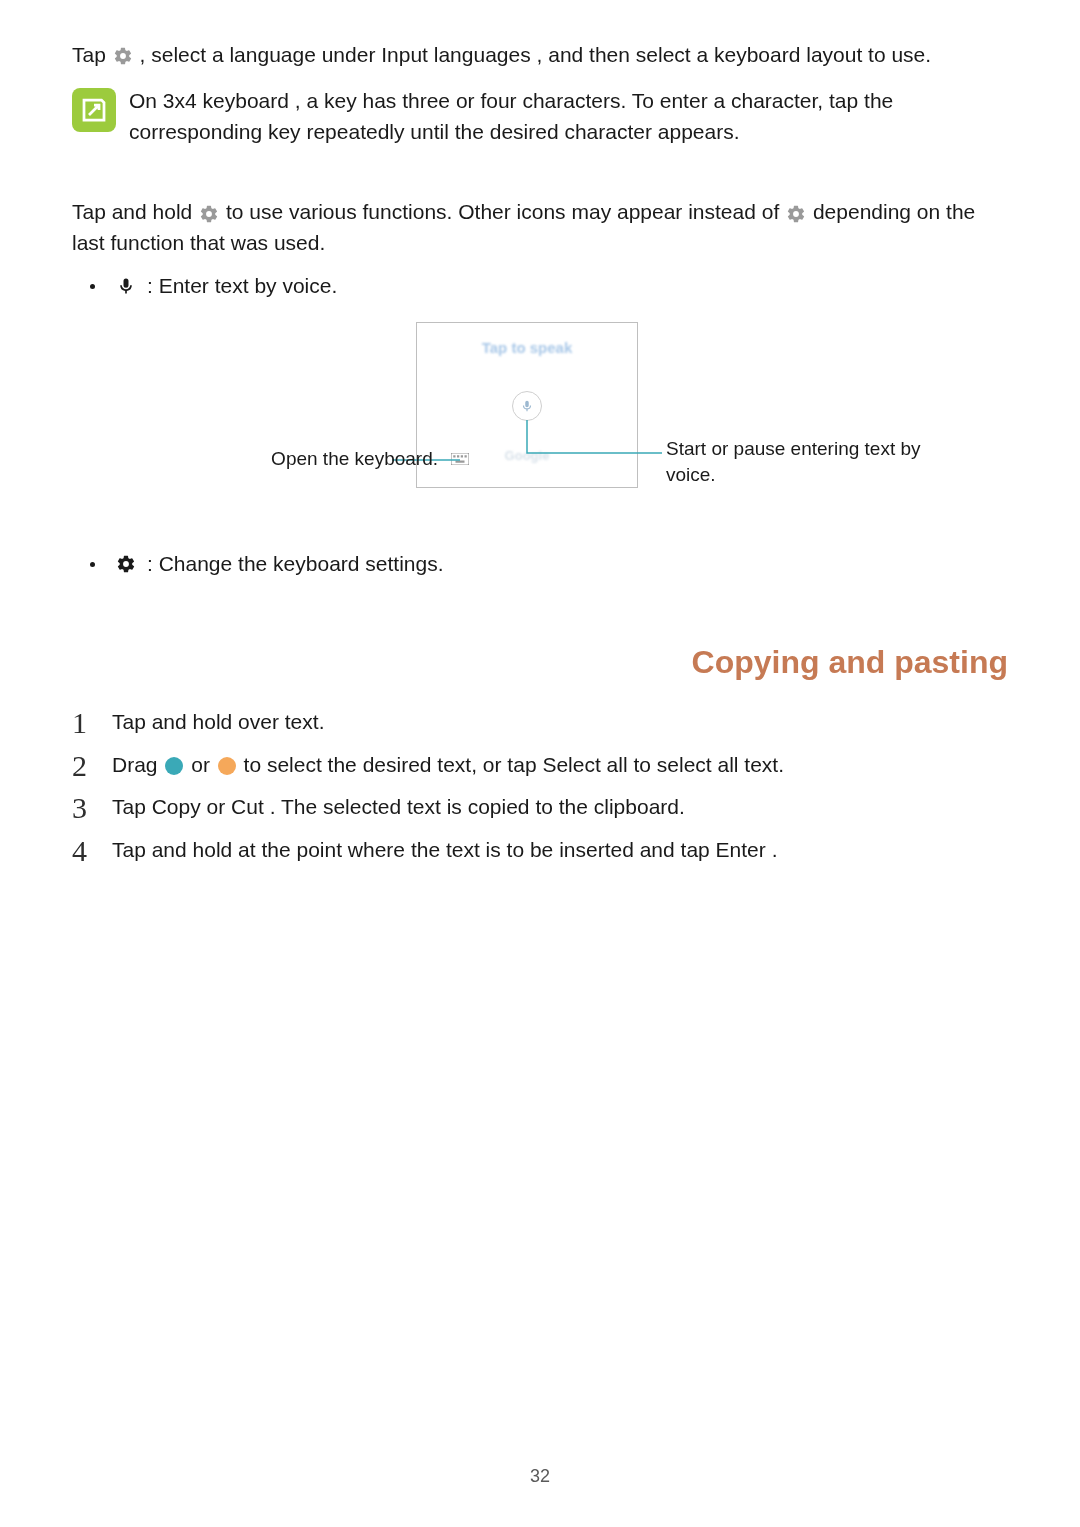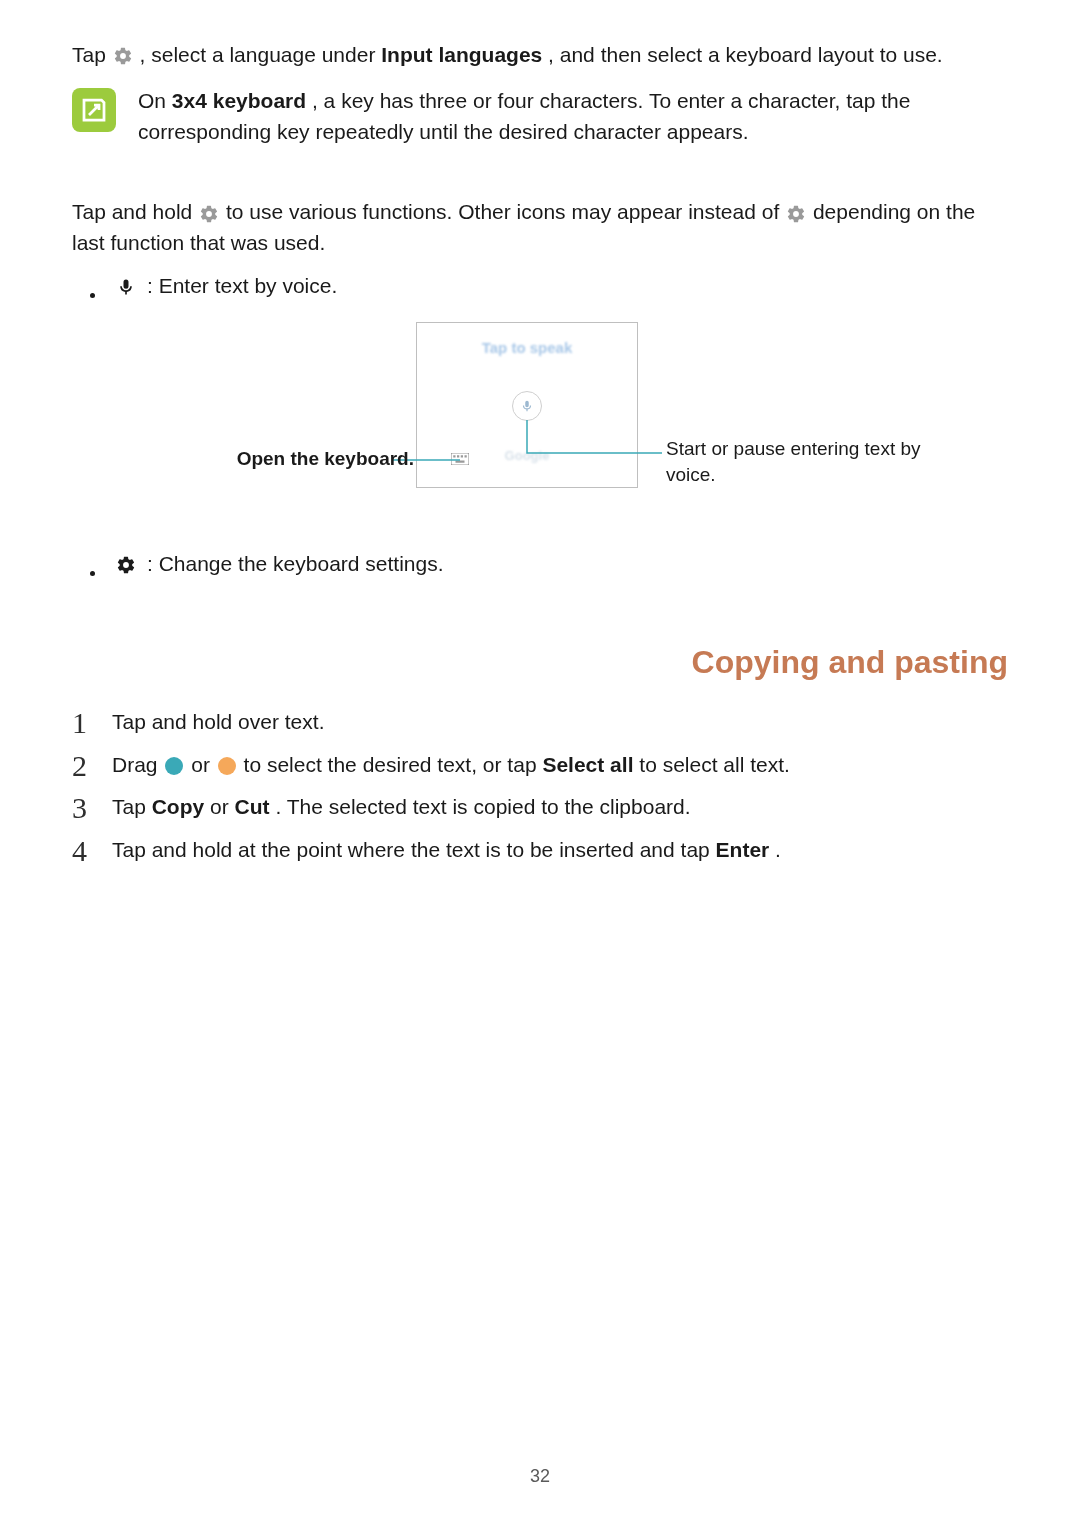--- a/index.html
+++ b/index.html
@@ -30,25 +30,25 @@
       font-weight: bold;
       margin-bottom: 22px;
       color: #111;
     }
     .para {
       font-size: 21px;
       line-height: 1.45;
       color: #1a1a1a;
       margin-bottom: 16px;
     }
-    .bold { font-weight: bold; }
+    .bold { font-weight: normal; }
     .note-row {
       display: flex;
       align-items: flex-start;
-      gap: 22px;
+      gap: 13px;
       margin-bottom: 50px;
     }
     .note-text {
       font-size: 21px;
       line-height: 1.45;
       flex: 1;
     }
     .note-icon-box {
       width: 44px;
       height: 44px;
@@ -61,21 +61,21 @@
       margin-top: 2px;
     }
     .h2-orange {
       font-size: 32px;
       font-weight: bold;
       color: #c67a54;
       margin-bottom: 26px;
     }
     .icon-bullet-row {
       display: flex;
-      align-items: flex-end;
+      align-items: center;
       gap: 10px;
       font-size: 21px;
       margin: 8px 0 8px 18px;
     }
     .dot {
       width: 5px; height: 5px; border-radius: 50%; background: #1a1a1a;
       margin-right: 10px;
       flex-shrink: 0;
     }
     .inline-icon {
@@ -122,25 +122,24 @@
       font-size: 13px; color: #d9e2ea; filter: blur(1px);
       font-weight: 600;
     }
     .kb-icon {
       position: absolute;
       bottom: 24px; left: 34px;
       width: 18px; height: 12px;
     }
     .callout-left {
       position: absolute;
-      right: 594px; top: 126px;
+      right: 570px; top: 126px;
       text-align: right;
       font-size: 19px;
       color: #1a1a1a;
-      font-weight: bold;
     }
     .callout-right {
       position: absolute;
       left: 594px; top: 114px;
       font-size: 19px;
       color: #1a1a1a;
       width: 270px;
       line-height: 1.35;
     }
     .connector {

